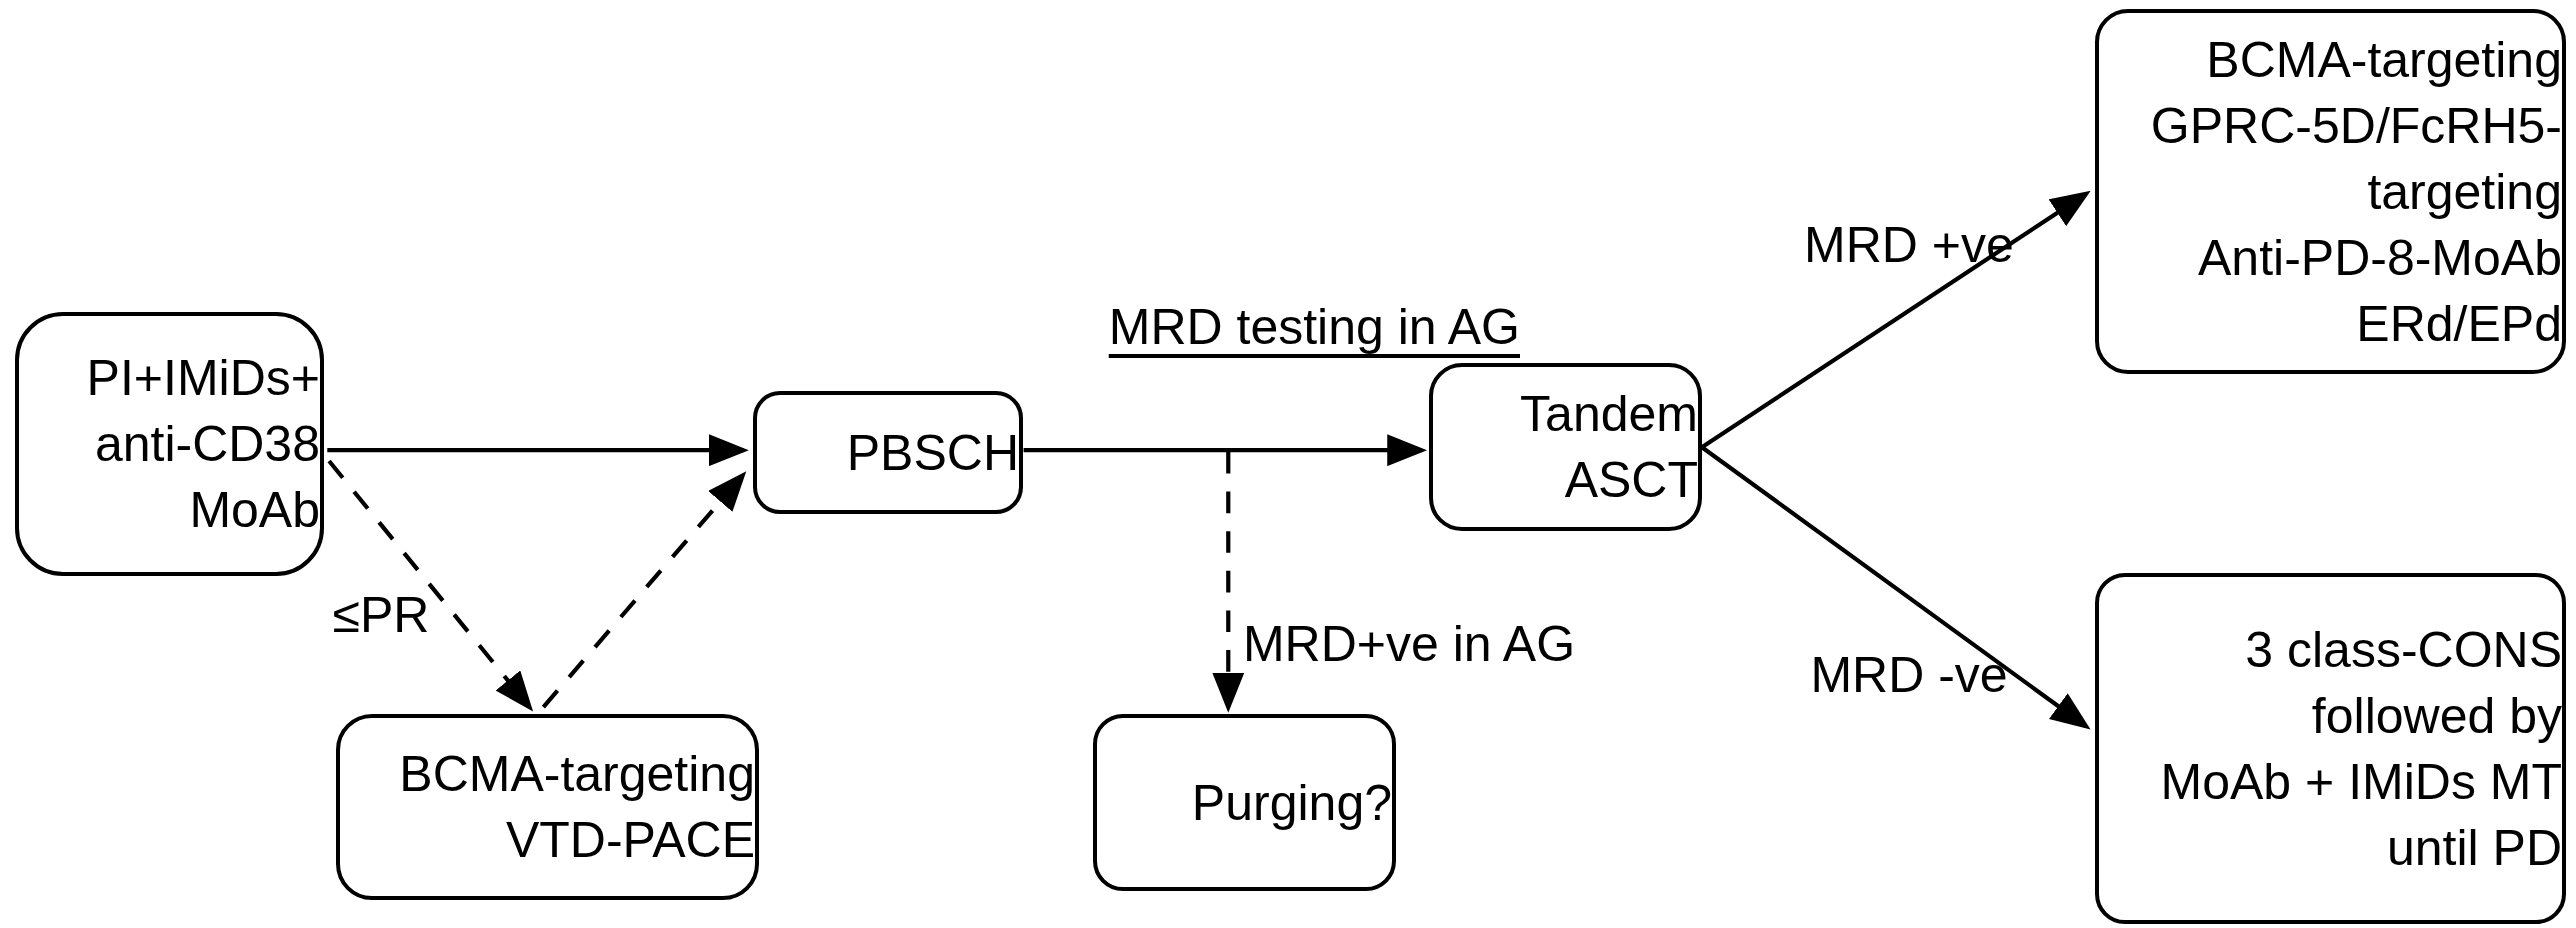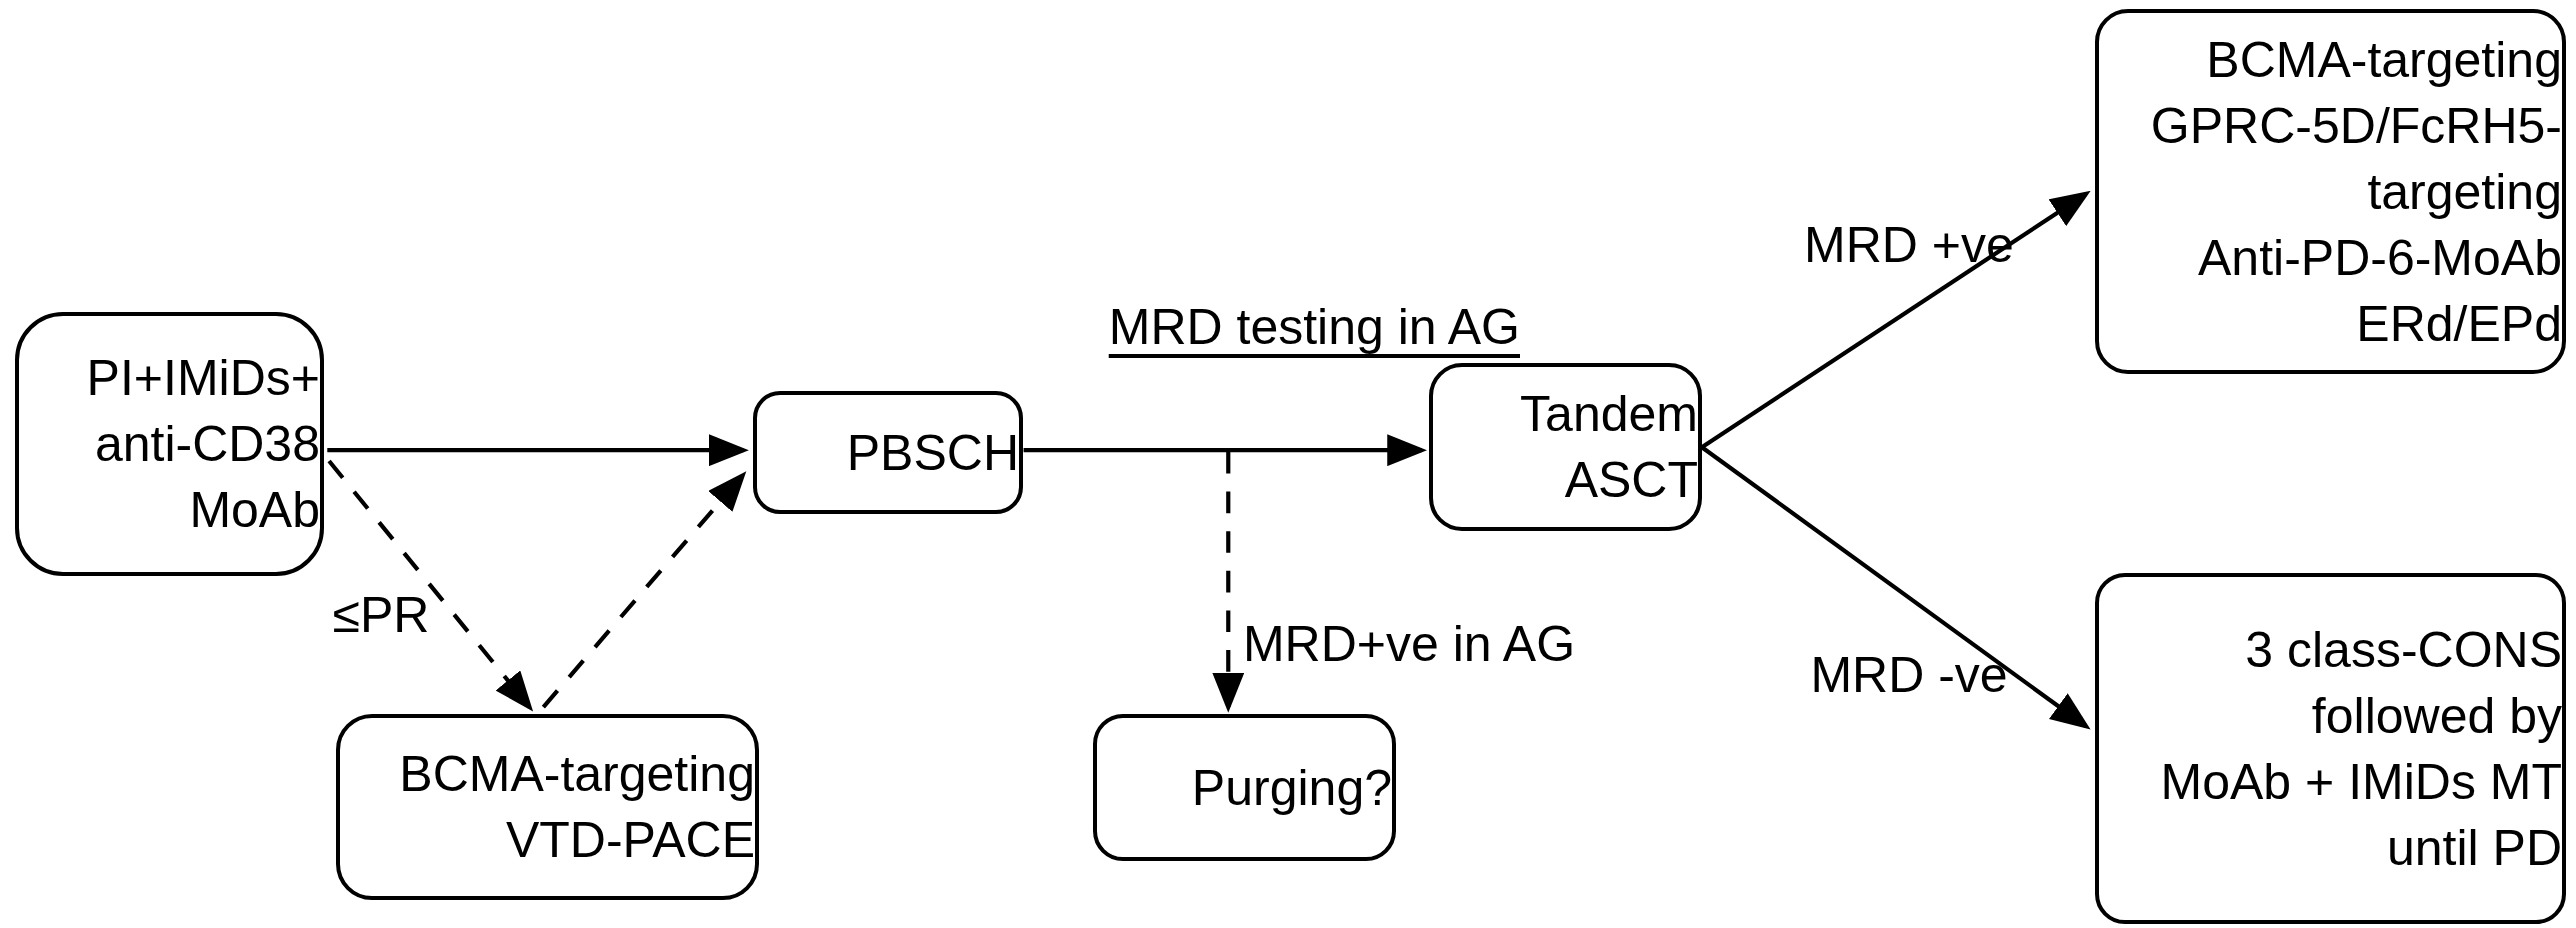--- a/index.html
+++ b/index.html
@@ -55,21 +55,21 @@
   .underlined {
     text-decoration: underline;
     text-decoration-thickness: 4.2px;
     text-underline-offset: 9.6px;
     text-align: right;
   }
   
   #box-induction        { left: 15px;   top: 312px;  width: 309px; height: 264px; border-radius: 48px; }
   #box-vtd-pace         { left: 336px;  top: 714px; width: 423px; height: 186px; border-radius: 36px; }
   #box-pbsch            { left: 753px; top: 391px;  width: 270px; height: 123px; border-radius: 27px; }
-  #box-purging          { left: 1093px; top: 714px; width: 303px; height: 147px; border-radius: 30px; }
+  #box-purging          { left: 1093px; top: 714px; width: 303px; height: 177px; border-radius: 30px; }
   #box-tandem-asct      { left: 1429px; top: 363px;  width: 273px; height: 168px; border-radius: 33px; padding-left: 19px; }
   #box-mrd-positive     { left: 2095px; top: 9px;   width: 471px; height: 365px; border-radius: 33px; }
   #box-mrd-negative     { left: 2095px; top: 573px;  width: 471px; height: 351px; border-radius: 30px; }
   
   #label-vgpr            { left: 414px;  top: 383px;  width: 240px; }
   #label-pr              { left: 291px;  top: 587px;  width: 180px; }
   #label-mrd-testing     { left: 920px; top: 299px;  width: 600px; }
   #label-mrd-positive-ag { left: 1229px; top: 616px;  width: 360px; }
   #label-mrd-positive    { left: 1759px; top: 217px;  width: 300px; }
   #label-mrd-negative    { left: 1759px; top: 647px; width: 300px; }
@@ -115,21 +115,21 @@
 
   <div class="node" id="box-tandem-asct">
     <div>Tandem</div>
     <div>ASCT</div>
   </div>
 
   <div class="node" id="box-mrd-positive">
     <div>BCMA-targeting</div>
     <div>GPRC-5D/FcRH5-</div>
     <div>targeting</div>
-    <div>Anti-PD-6-MoAb</div>
+    <div>Anti-PD-8-MoAb</div>
     <div>ERd/EPd</div>
   </div>
 
   <div class="node" id="box-mrd-negative">
     <div>3 class-CONS</div>
     <div>followed by</div>
     <div>MoAb + IMiDs MT</div>
     <div>until PD</div>
   </div>
 

